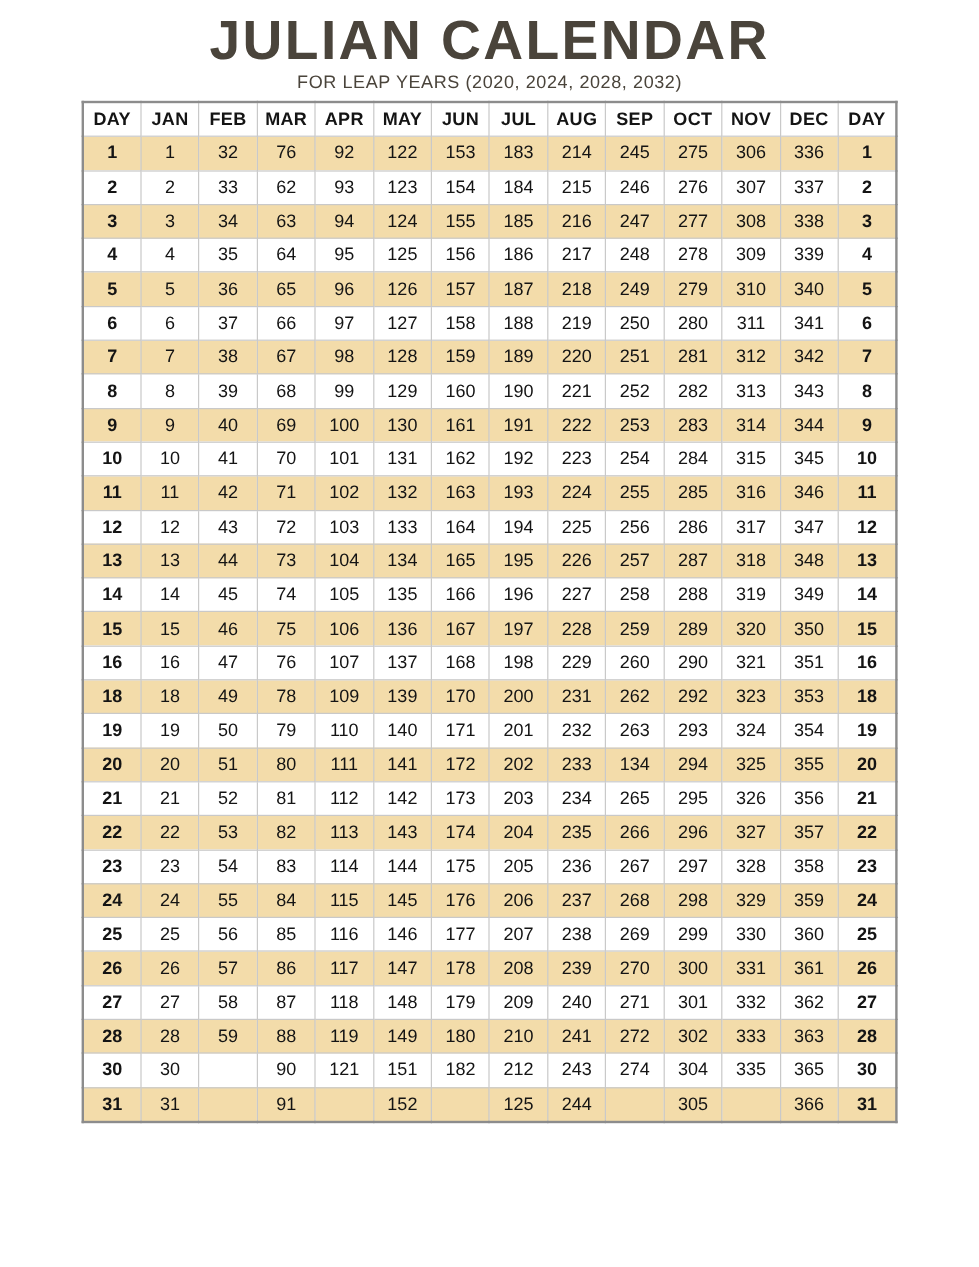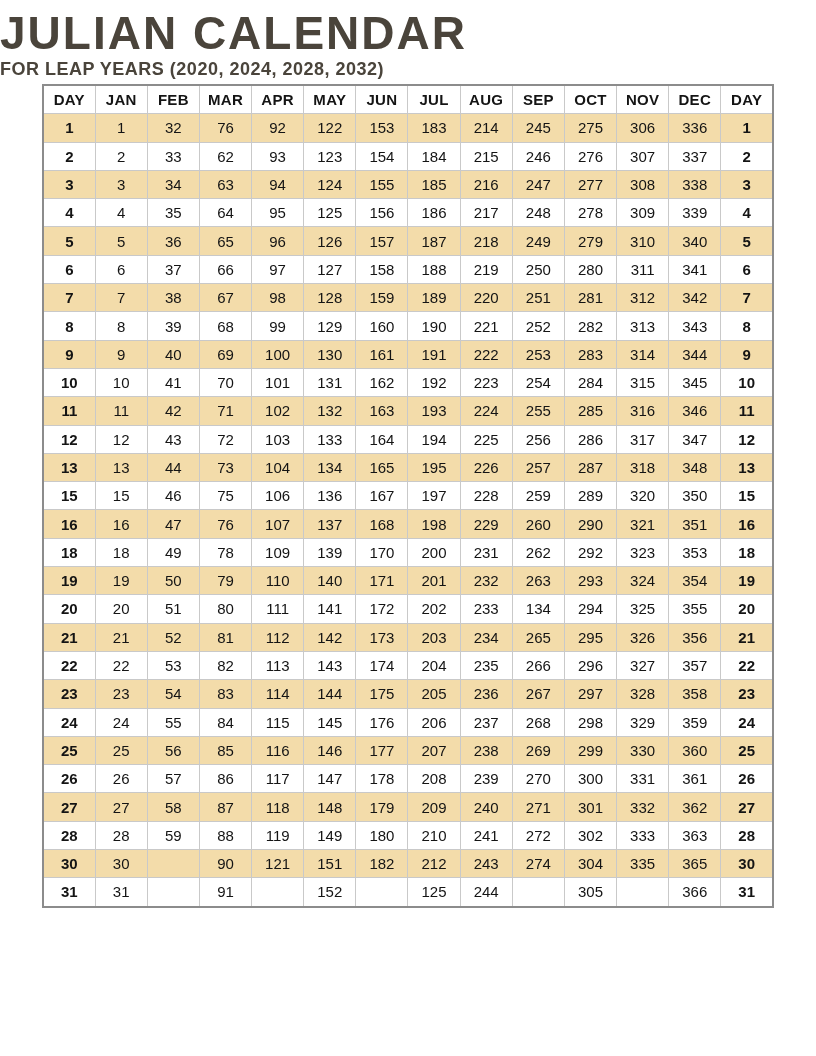--- a/index.html
+++ b/index.html
@@ -9,39 +9,40 @@
   }
   .sheet {
     position: relative;
     width: 816px;
     height: 1056px;
     background: #ffffff;
     overflow: hidden;
     font-family: "Liberation Sans", sans-serif;
   }
   .header-block {
+    text-align: center;
     padding-top: 8px;
   }
   .title {
     font-size: 46px;
     line-height: 50px;
     font-weight: 800;
     letter-spacing: 2px;
     color: var(--title-color, #4a443b);
   }
   .subtitle {
     margin-top: 1px;
-    font-size: 18px;
+    font-size: 15px;
     line-height: 20px;
-    font-weight: 700;
+    font-weight: 400;
     letter-spacing: 0.5px;
     color: var(--title-color, #4a443b);
   }
   table.julian {
-    width: 732px;
+    width: 680px;
     margin: 5px auto 0 auto;
     border-collapse: collapse;
     table-layout: fixed;
     border: 2px solid var(--outer-border, #8c8c8c);
   }
   table.julian th,
   table.julian td {
     border: 1px solid var(--grid-line, #c9c9c9);
     text-align: center;
     vertical-align: middle;
@@ -294,20 +295,36 @@
           <td>165</td>
           <td>195</td>
           <td>226</td>
           <td>257</td>
           <td>287</td>
           <td>318</td>
           <td>348</td>
           <td class="day-col">13</td>
         </tr>
         <tr>
+          <td class="day-col">14</td>
+          <td>14</td>
+          <td>45</td>
+          <td>74</td>
+          <td>105</td>
+          <td>135</td>
+          <td>166</td>
+          <td>196</td>
+          <td>227</td>
+          <td>258</td>
+          <td>288</td>
+          <td>319</td>
+          <td>349</td>
+          <td class="day-col">14</td>
+        </tr>
+        <tr>
           <td class="day-col">15</td>
           <td>15</td>
           <td>46</td>
           <td>75</td>
           <td>106</td>
           <td>136</td>
           <td>167</td>
           <td>197</td>
           <td>228</td>
           <td>259</td>

